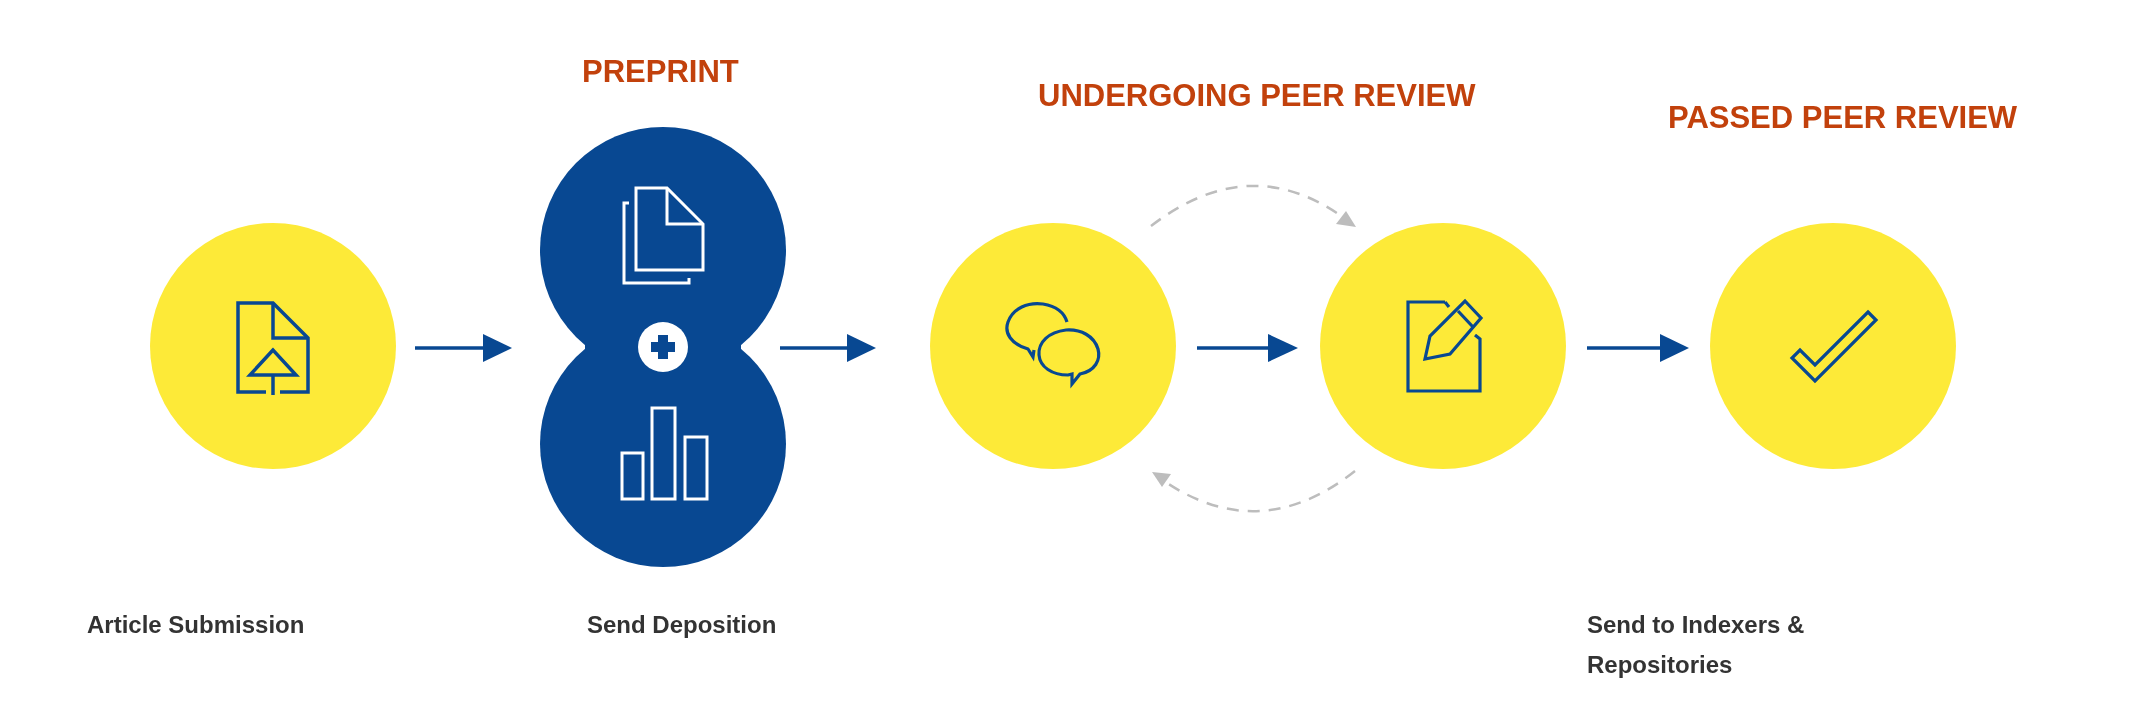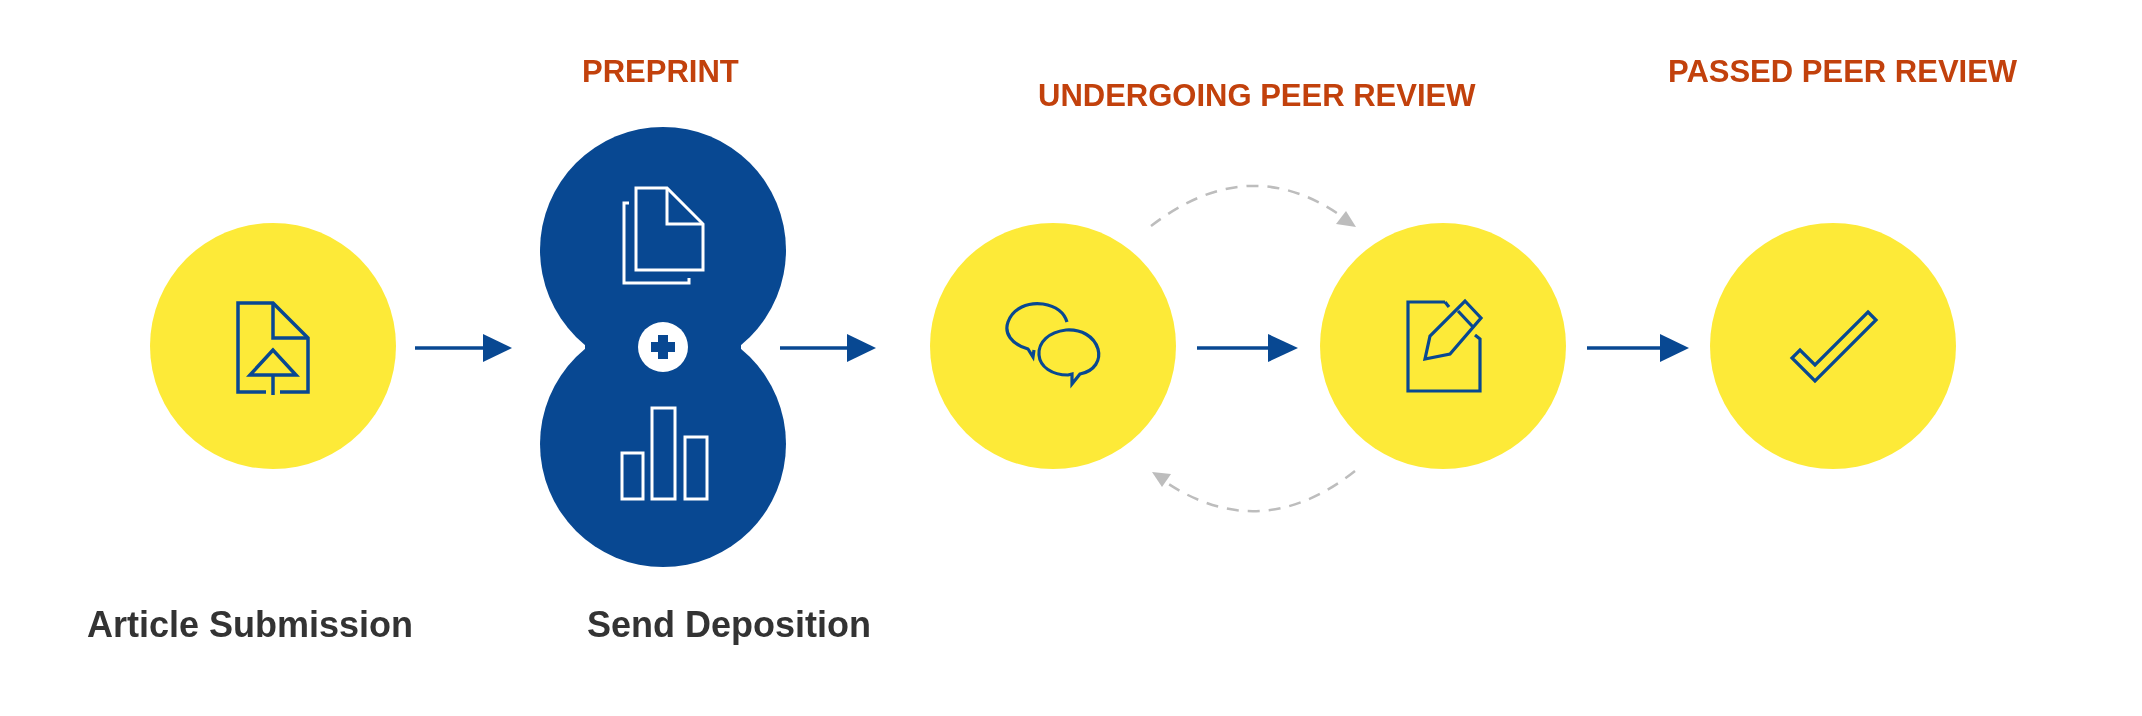--- a/index.html
+++ b/index.html
@@ -1,29 +1,29 @@
 <!DOCTYPE html>
 <html><head>
 <meta charset="utf-8">
 <style>
   html, body { margin:0; padding:0; background:#ffffff; }
   body { width:2142px; height:716px; position:relative; overflow:hidden; font-family:"Liberation Sans", sans-serif; }
   #stage { position:absolute; left:0; top:0; width:2142px; height:716px; }
   .heading { position:absolute; top:54px; font-weight:bold; font-size:31px; color:#c2410c; white-space:nowrap; letter-spacing:0; }
-  .caption { position:absolute; top:605px; font-weight:bold; font-size:36px; line-height:40px; color:#333333; }
+  .caption { position:absolute; top:605px; font-weight:bold; font-size:24px; line-height:40px; color:#333333; }
   .caption span { display:block; white-space:nowrap; }
 </style>
 </head>
 <body>
 
 <div id="stage">
 
   <div class="heading" style="left:582px;">PREPRINT</div>
   <div class="heading" style="left:1038px;margin-top:24px;">UNDERGOING PEER REVIEW</div>
-  <div class="heading" style="left:1668px;">PASSED PEER REVIEW</div>
+  <div class="heading" style="left:1668px;margin-top:46px;">PASSED PEER REVIEW</div>
 
   <svg width="2142" height="716" viewBox="0 0 2142 716" style="position:absolute;left:0;top:0;">
     <defs>
       <marker id="grayhead" markerWidth="10" markerHeight="10" refX="8" refY="5" orient="auto" markerUnits="userSpaceOnUse">
       </marker>
     </defs>
 
     <g>
       <circle cx="273" cy="346" r="123" fill="#FDEA38"></circle>
       <g fill="none" stroke="#084892" stroke-width="3.5">
@@ -112,13 +112,17 @@
       </g>
     </g>
   </svg>
 
   <div class="caption" style="left:87px;">
     <span>Article Submission</span>
   </div>
   <div class="caption" style="left:587px;">
     <span>Send Deposition</span>
   </div>
+  <div class="caption" style="left:1587px;">
+    <span>Send to Indexers &amp;</span>
+    <span>Repositories</span>
+  </div>
 </div>
 
 </body></html>

